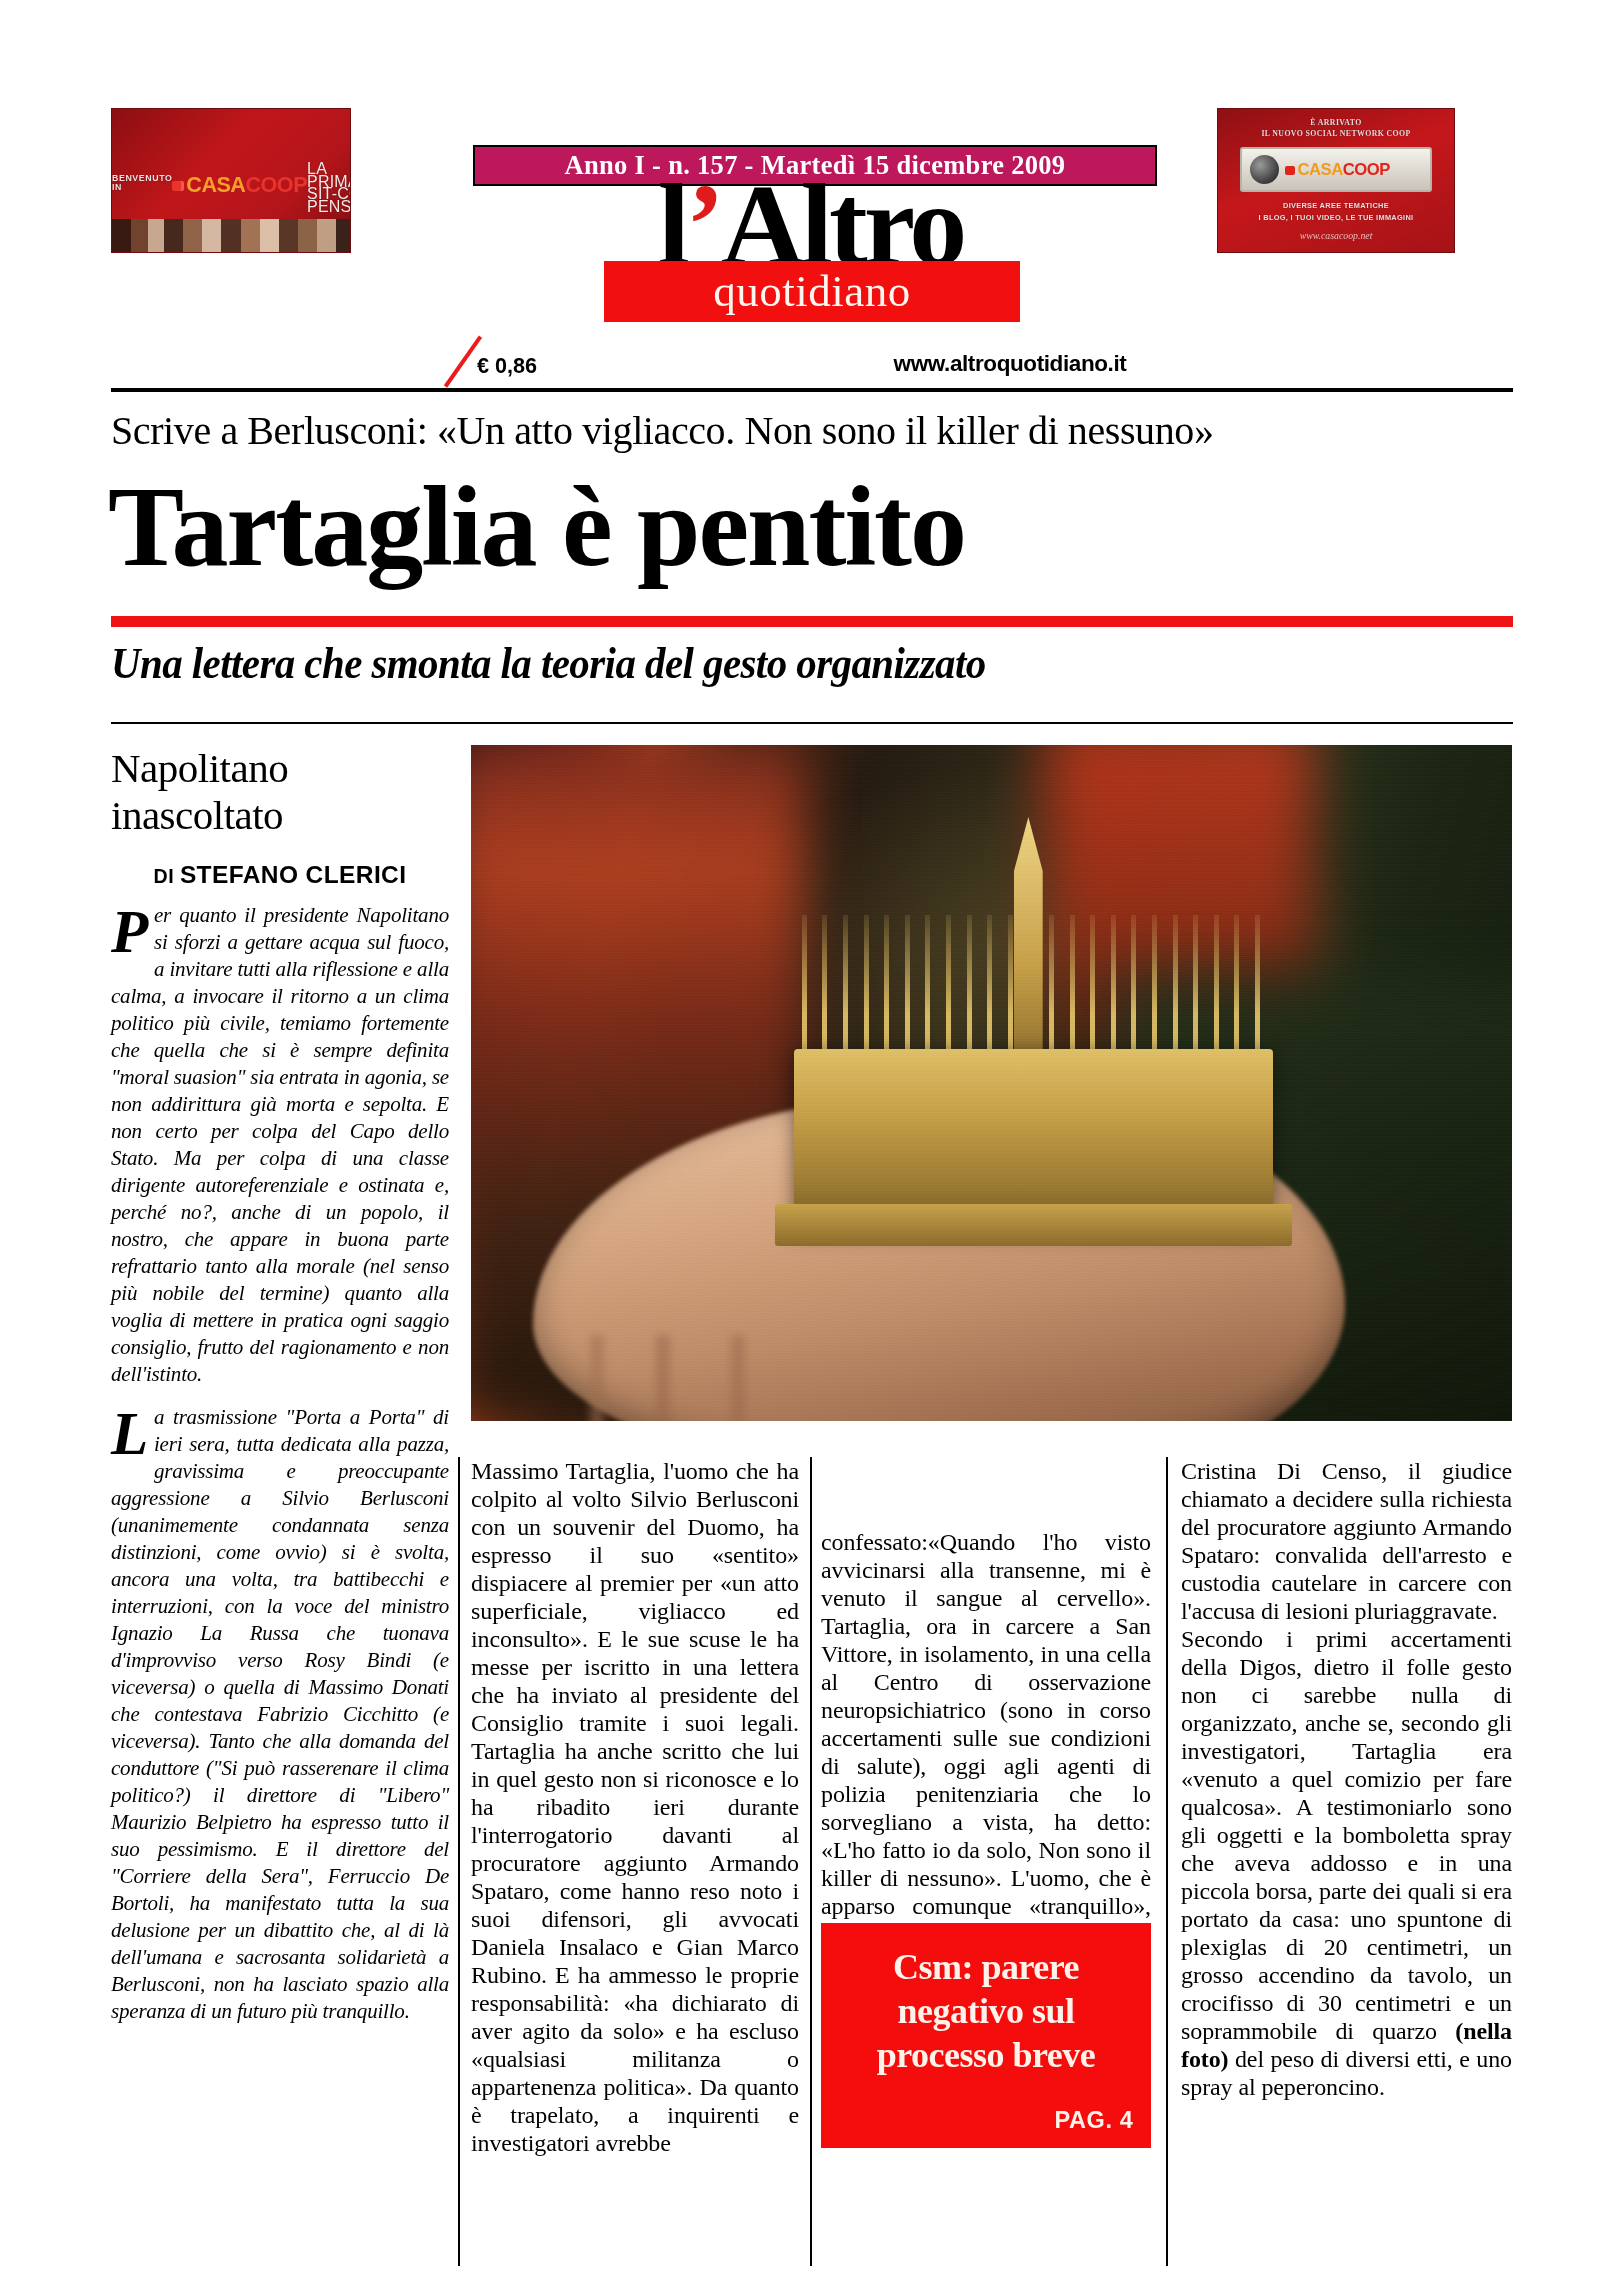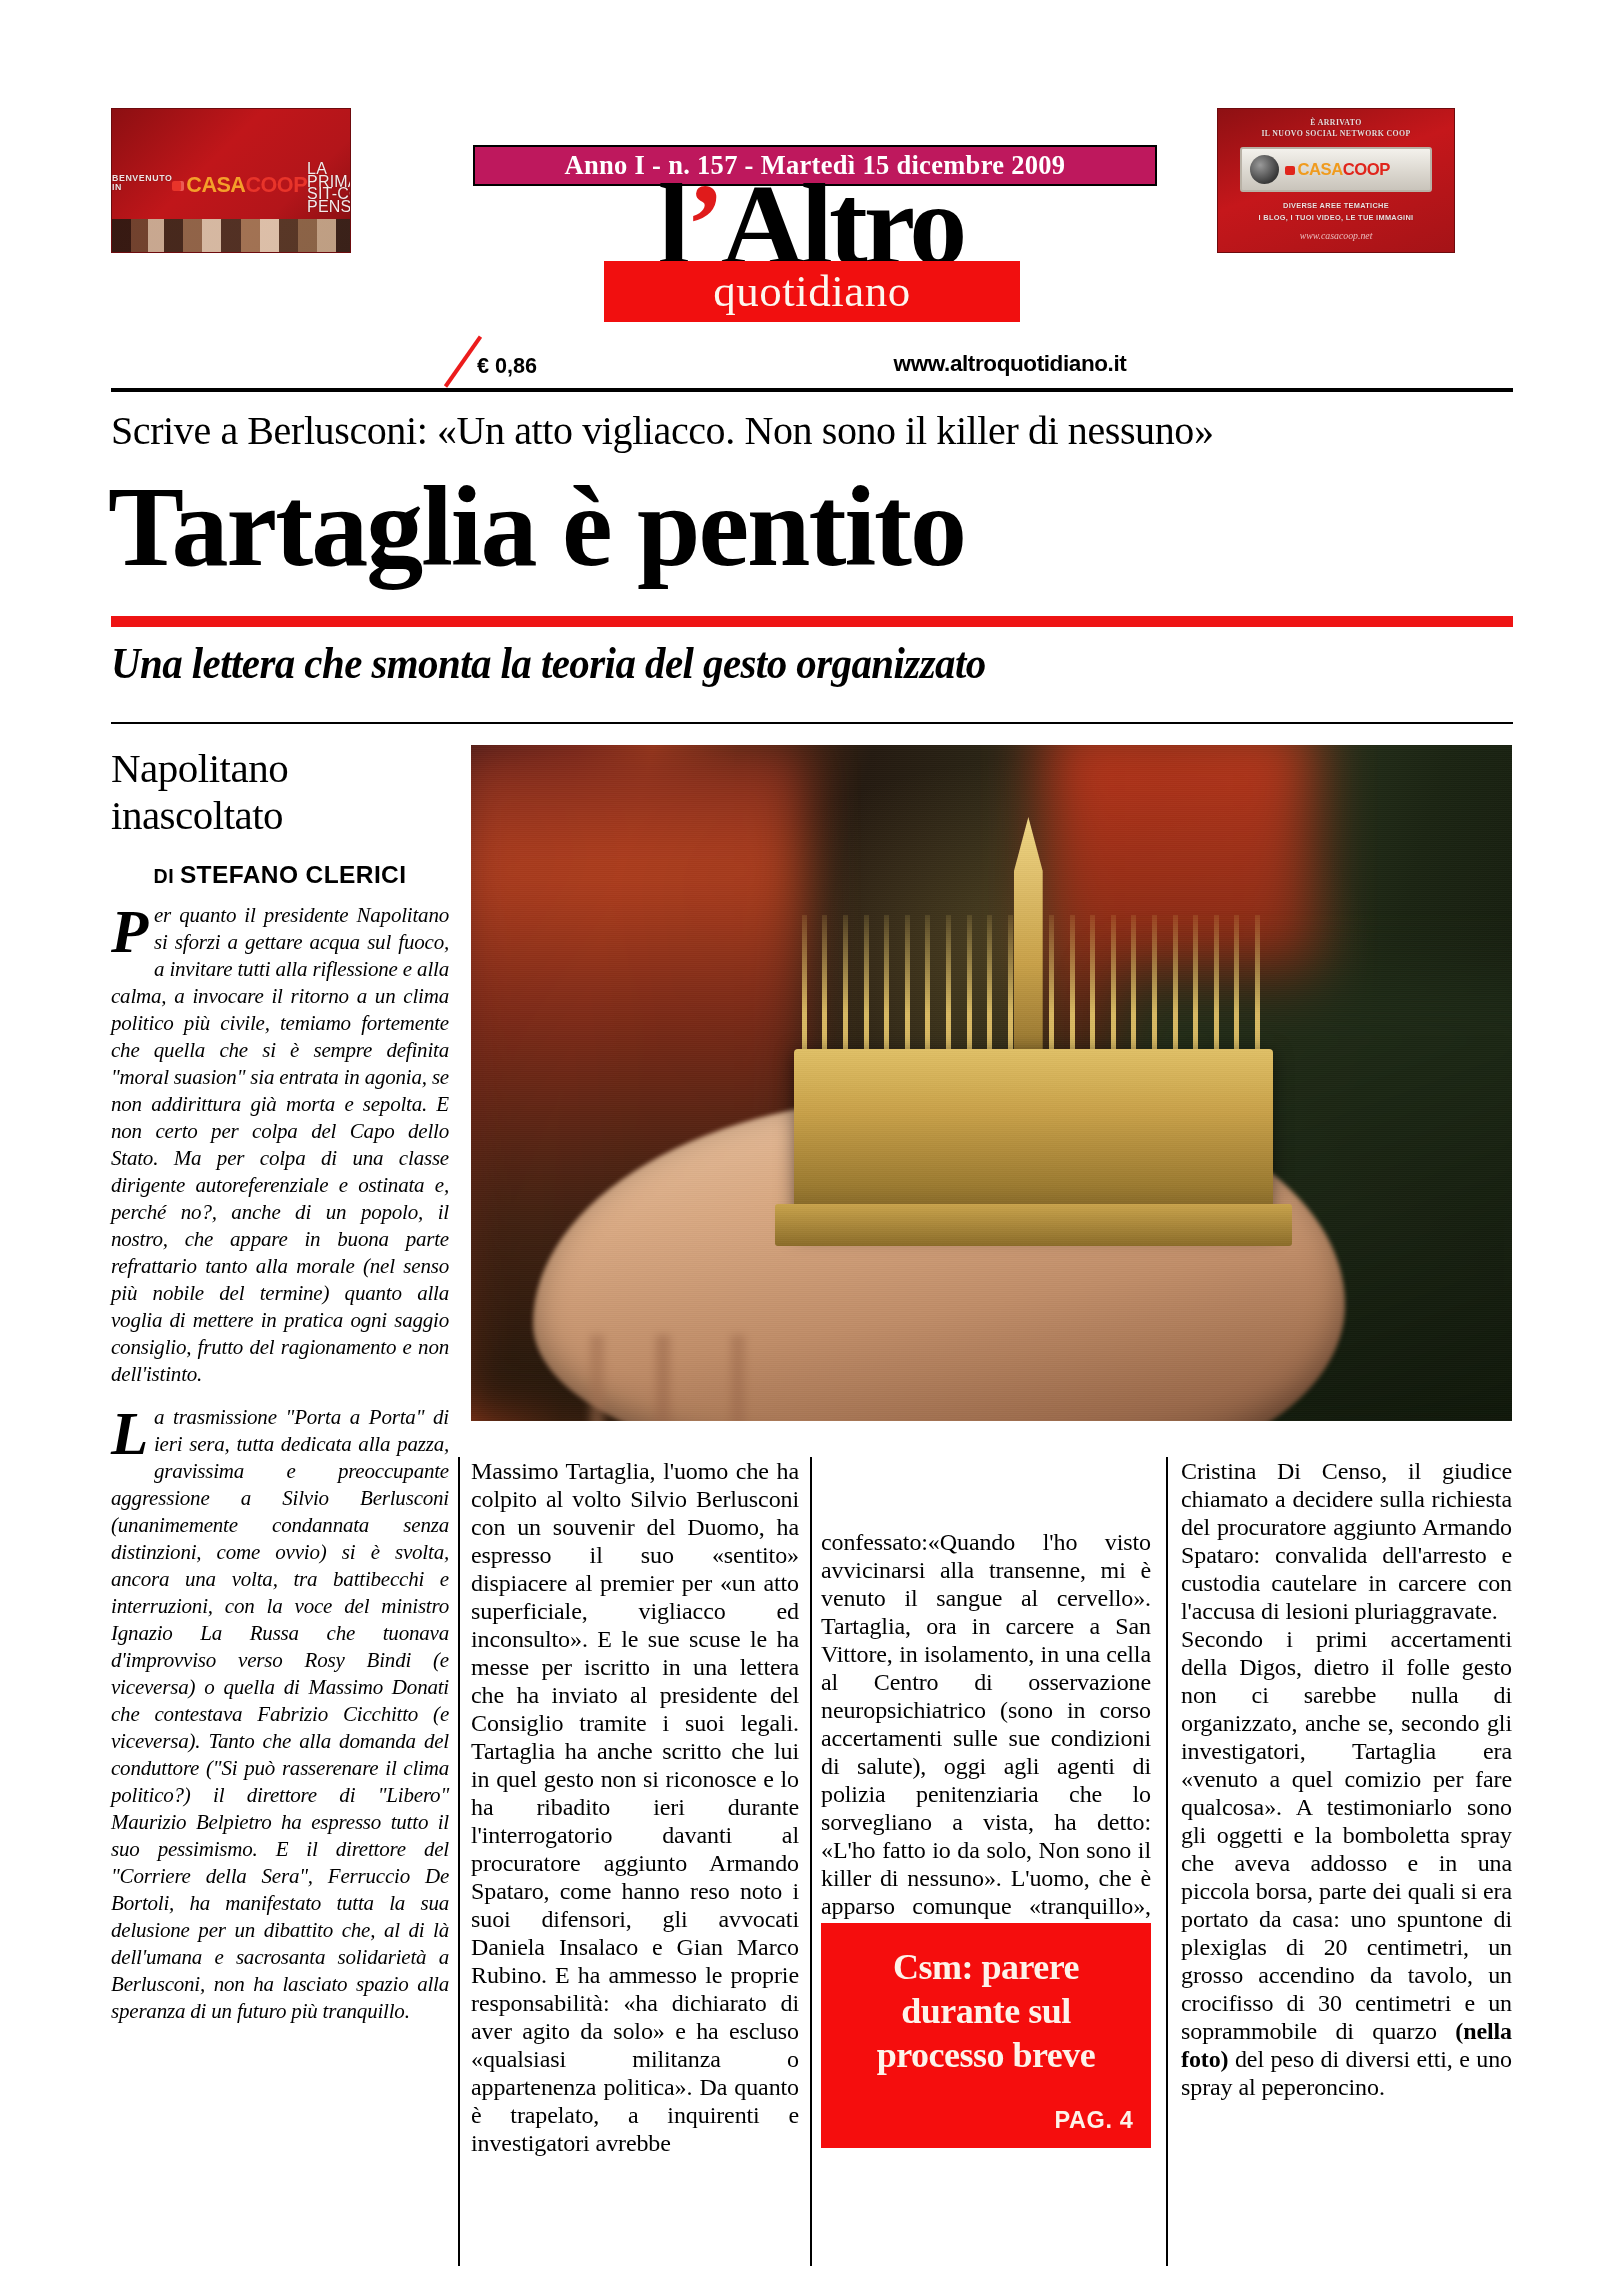--- a/index.html
+++ b/index.html
@@ -393,19 +393,19 @@
     <p>confessato:«Quando l'ho visto avvicinarsi alla transenne, mi è venuto il sangue al cervello». Tartaglia, ora in carcere a San Vittore, in isolamento, in una cella al Centro di osservazione neuropsichiatrico (sono in corso accertamenti sulle sue condizioni di salute), oggi agli agenti di polizia penitenziaria che lo sorvegliano a vista, ha detto: «L'ho fatto io da solo, Non sono il killer di nessuno». L'uomo, che è apparso comunque «tranquillo», stamattina sarà interrogato dal gip</p>
   </div>
 
   <div class="body-col col-right">
     <p>Cristina Di Censo, il giudice chiamato a decidere sulla richiesta del procuratore aggiunto Armando Spataro: convalida dell'arresto e custodia cautelare in carcere con l'accusa di lesioni pluriaggravate.</p>
     <p><span>Secondo i primi accertamenti della Digos, dietro il folle gesto non ci sarebbe nulla di organizzato, anche se, secondo gli investigatori, Tartaglia era «venuto a quel comizio per fare qualcosa». A testimoniarlo sono gli oggetti e la bomboletta spray che aveva addosso e in una piccola borsa, parte dei quali si era portato da casa: uno spuntone di plexiglas di 20 centimetri, un grosso accendino da tavolo, un crocifisso di 30 centimetri e un soprammobile di quarzo </span><span class="bold">(nella foto)</span><span> del peso di diversi etti, e uno spray al peperoncino.</span></p>
   </div>
 
   <div class="csmbox">
     <div class="t">Csm: parere</div>
-    <div class="t">durante sul</div>
+    <div class="t">negativo sul</div>
     <div class="t">processo breve</div>
     <div class="pag">PAG. 4</div>
   </div>
 
 </div>
 
 
 </body></html>

